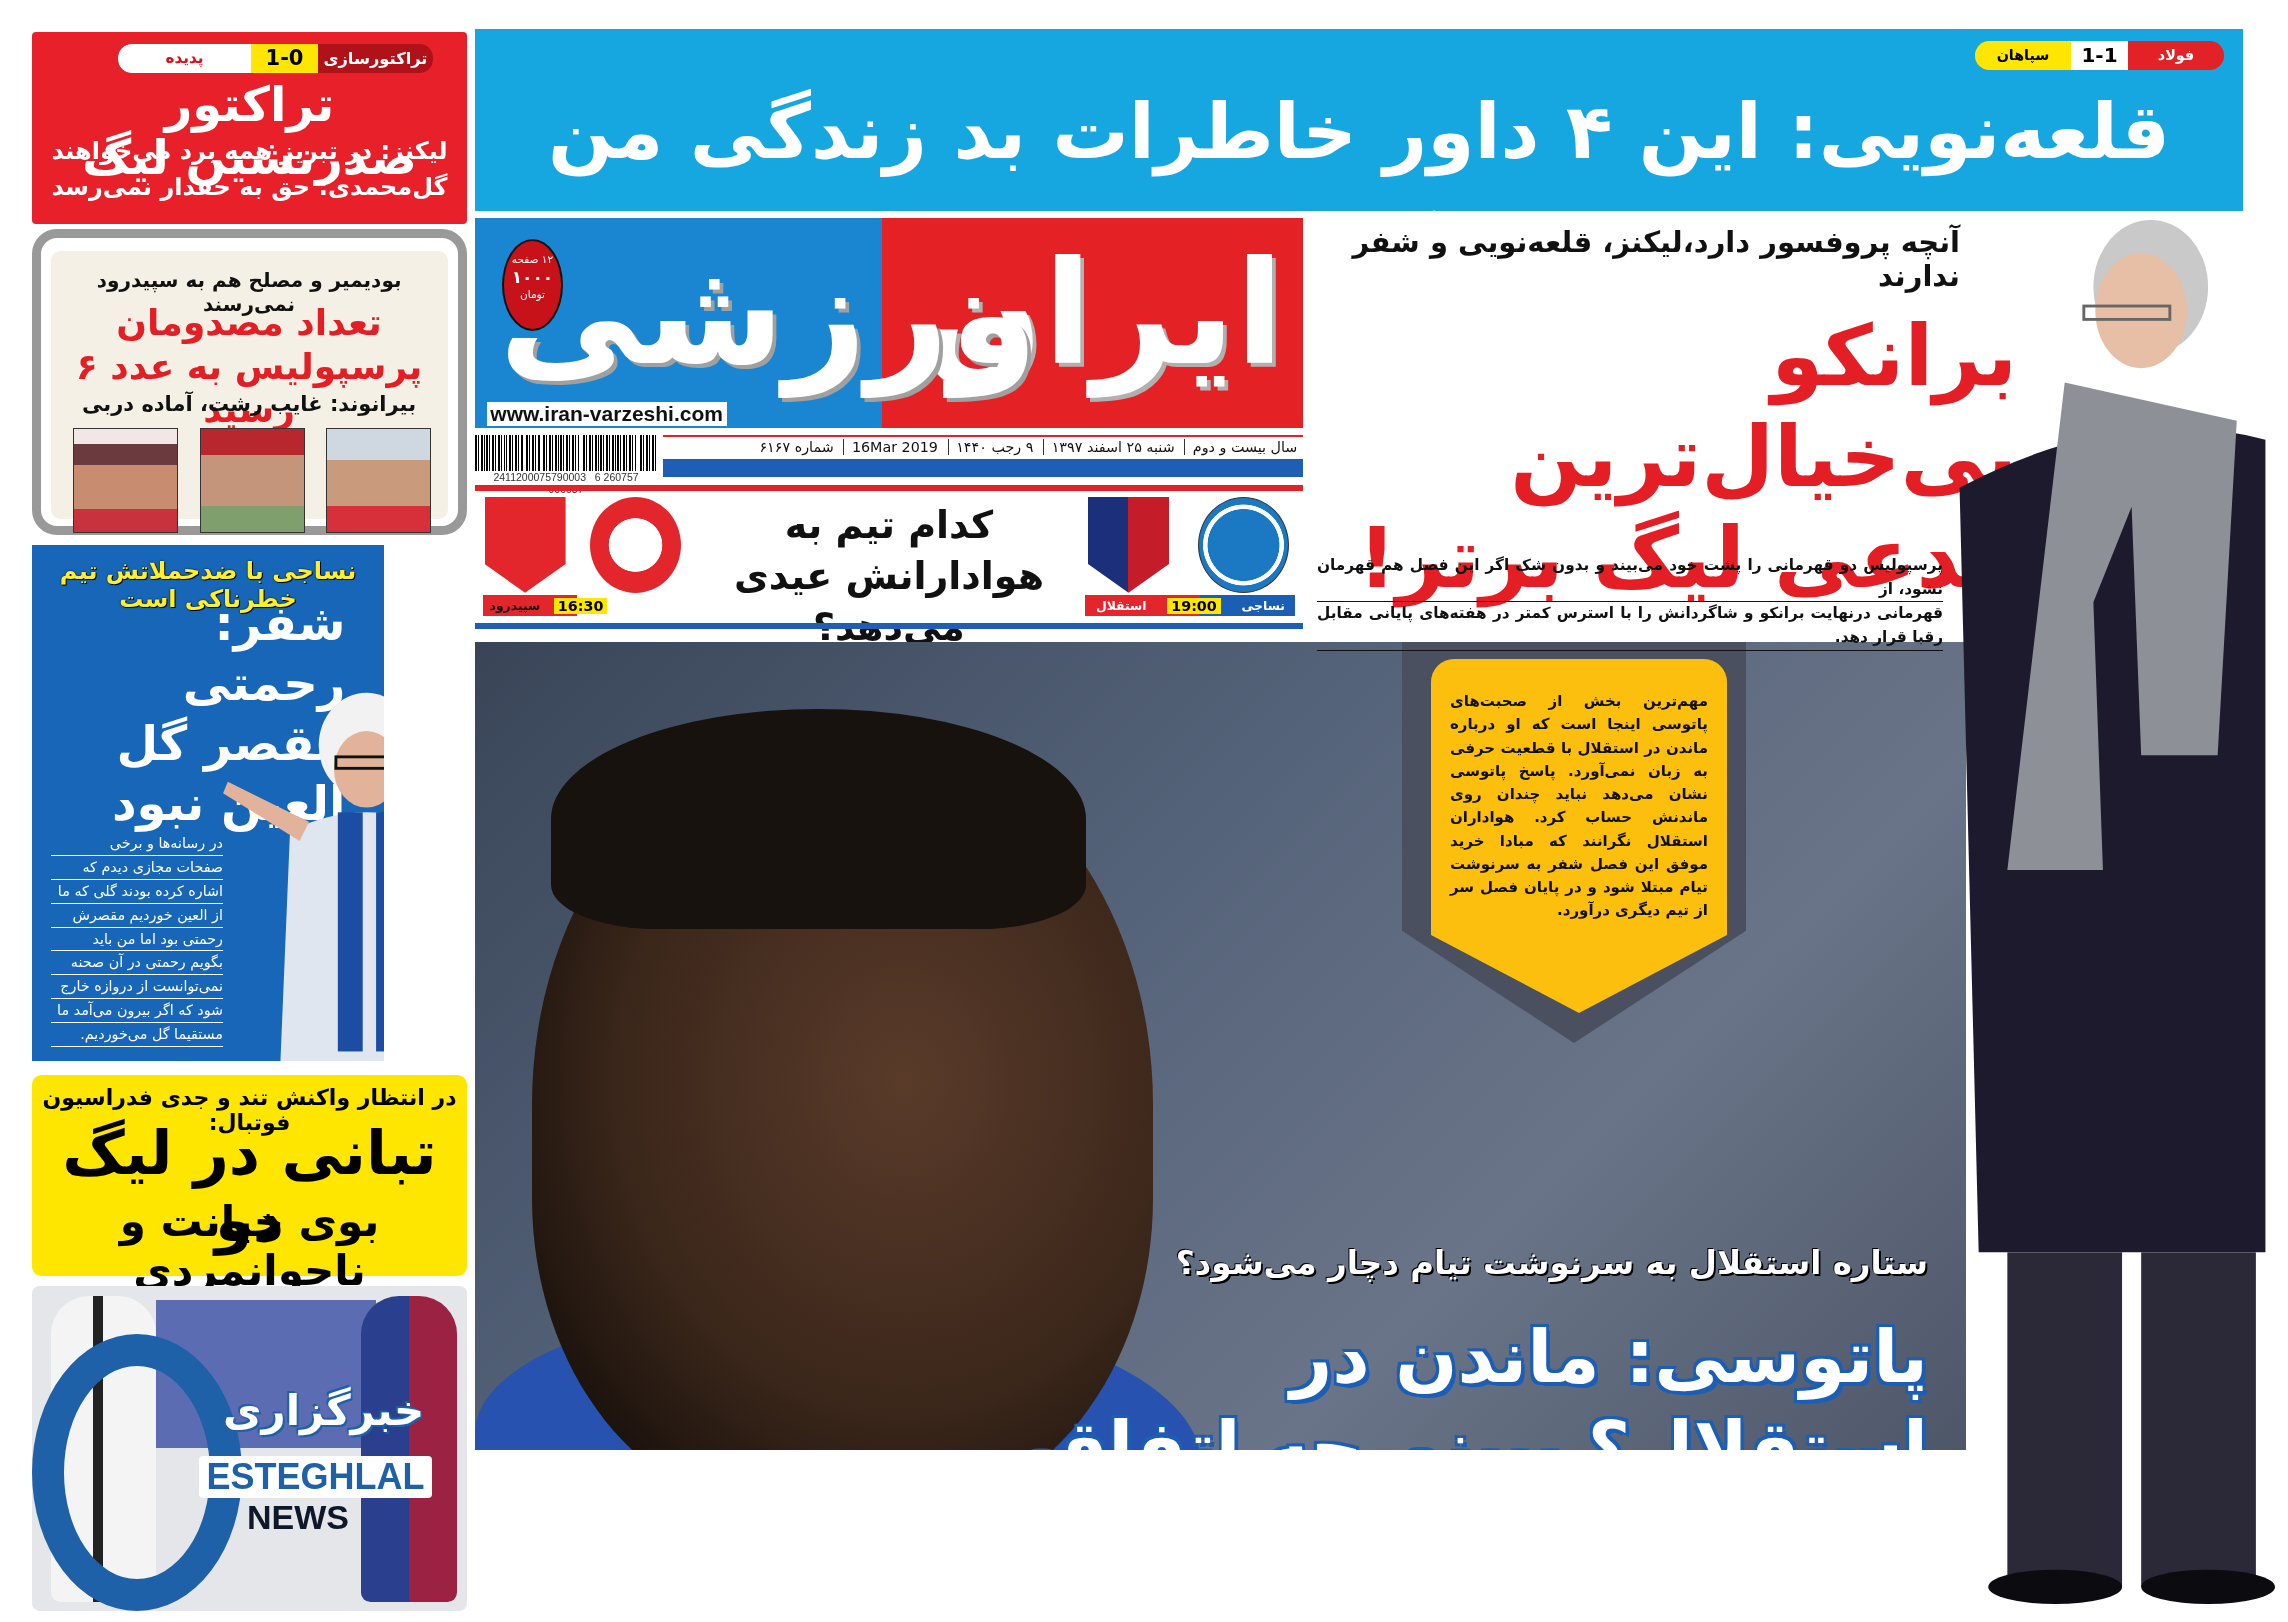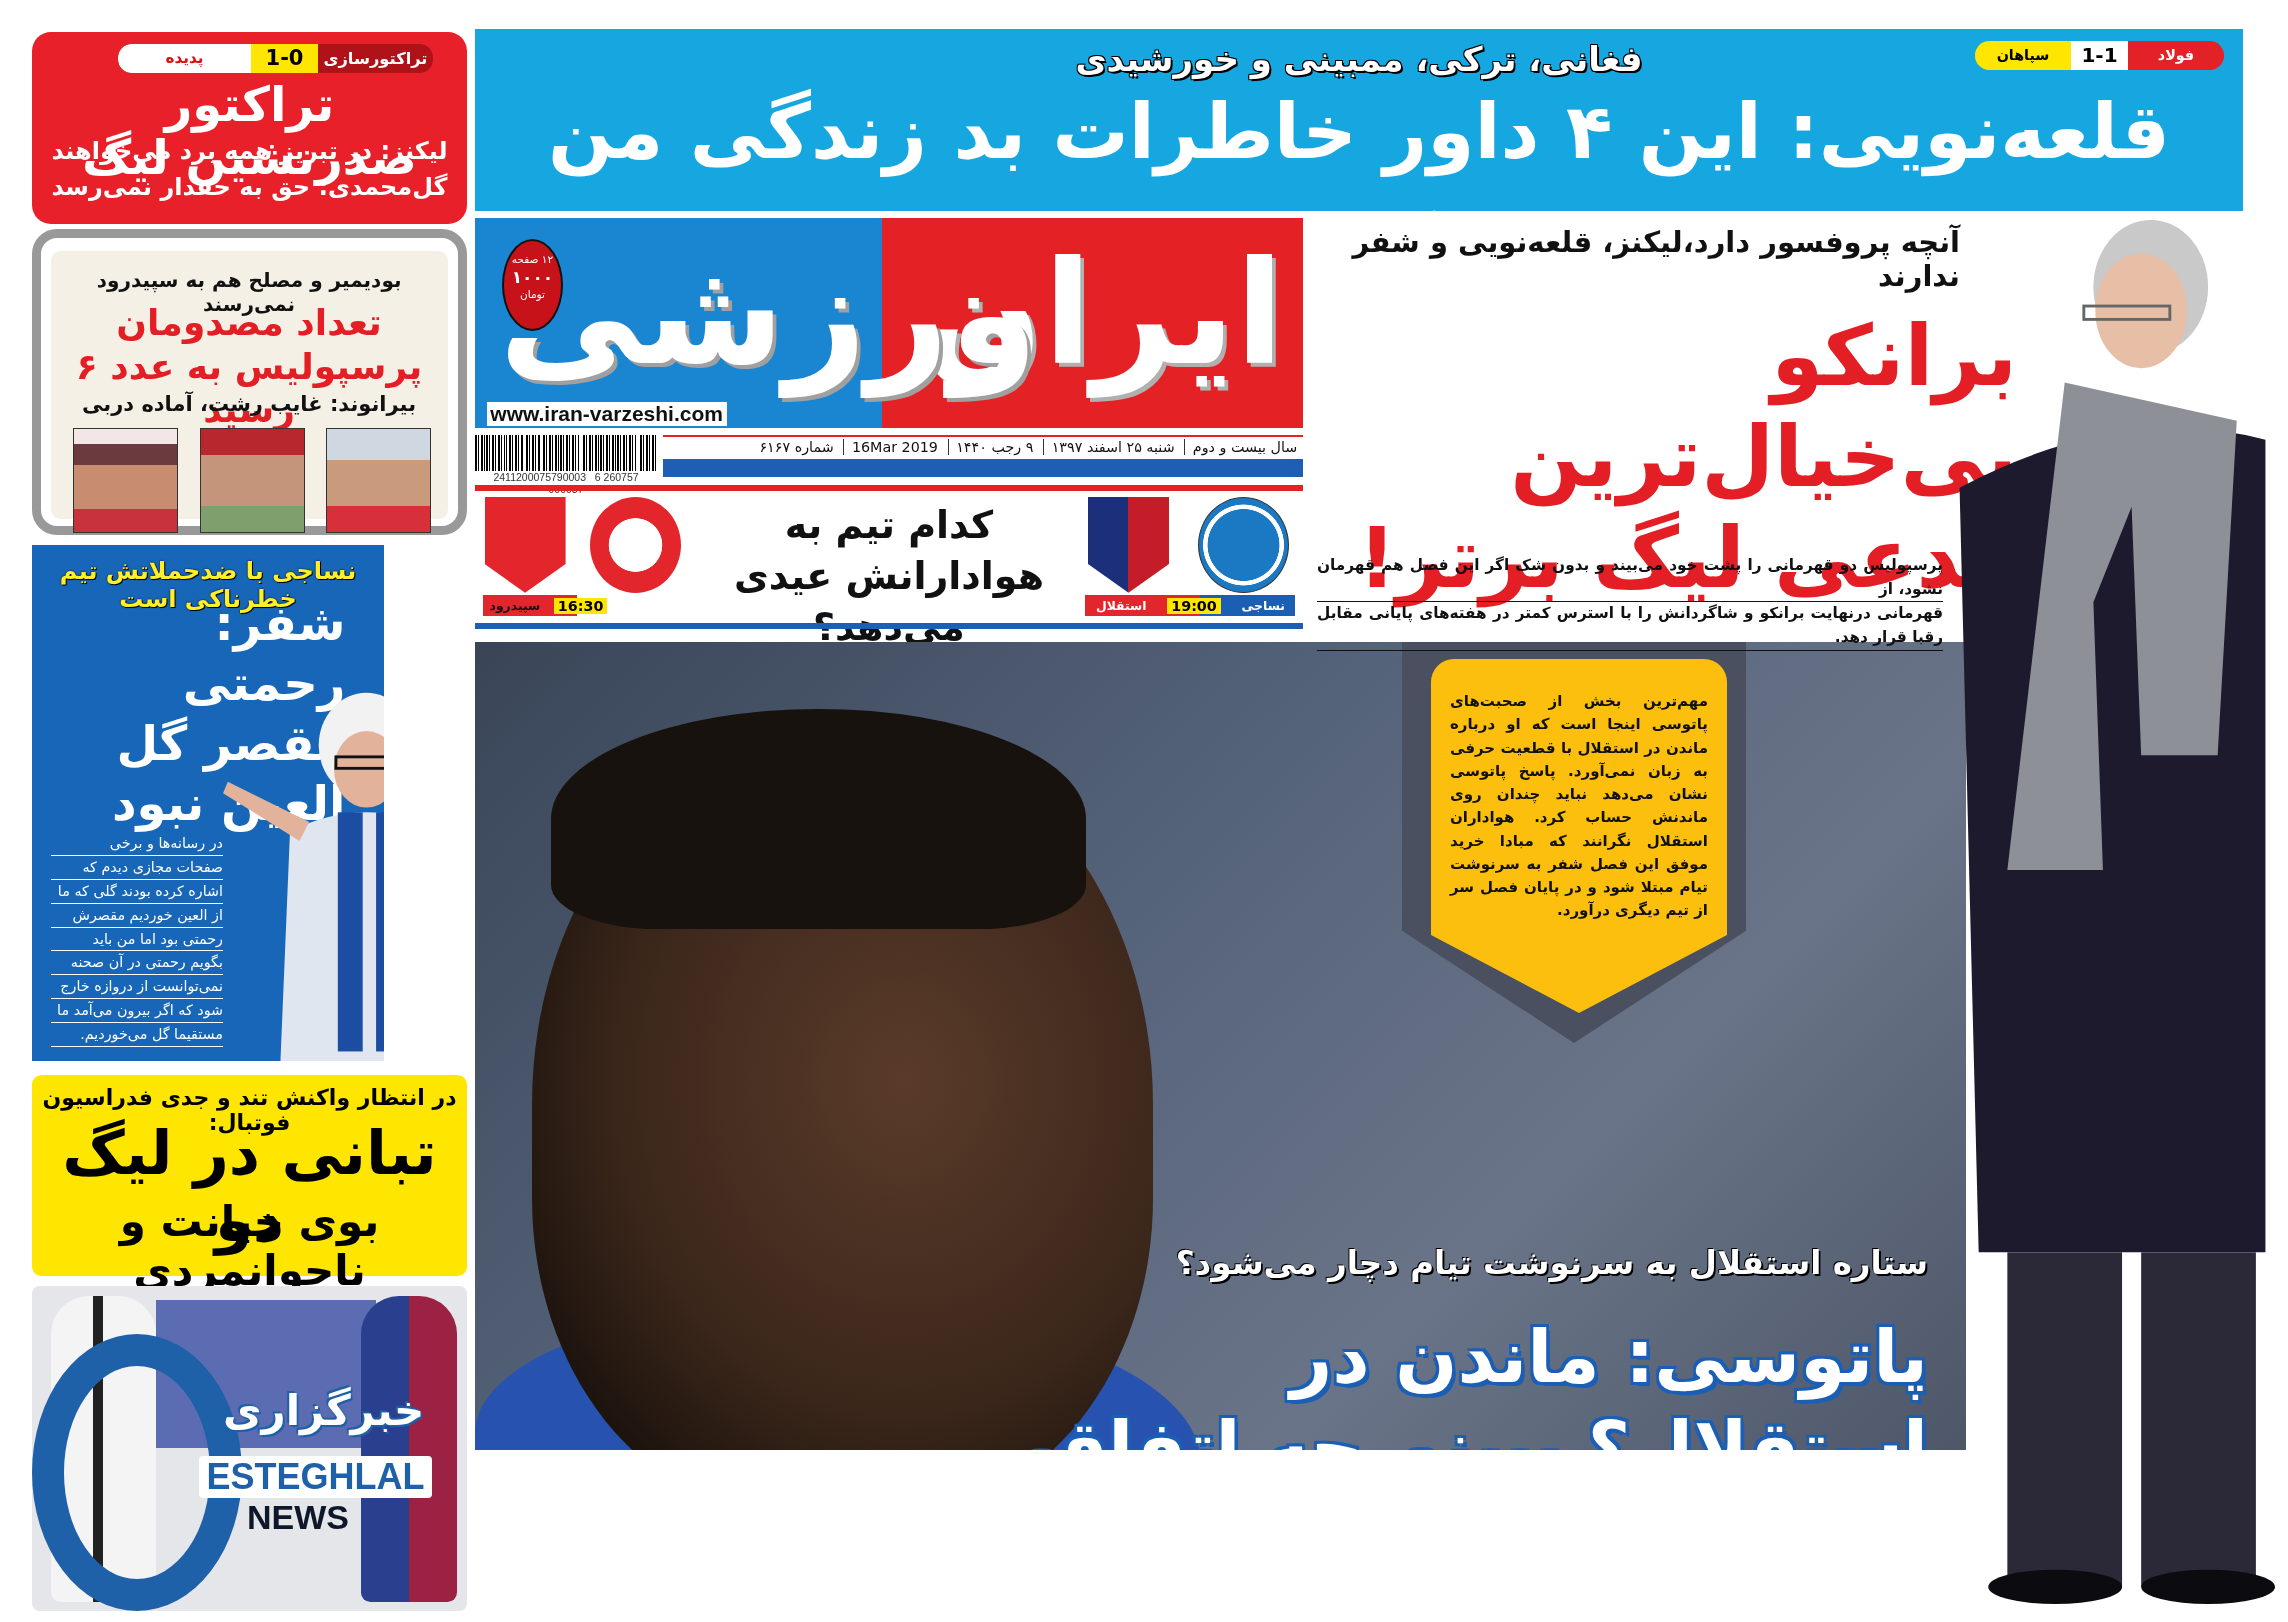--- a/index.html
+++ b/index.html
@@ -1,21 +1,21 @@
 <!DOCTYPE html>
 <html><head>
 <meta charset="utf-8">
 <style>
   * { box-sizing: border-box; margin: 0; padding: 0; }
   html, body { width: 2288px; height: 1622px; background: #ffffff; overflow: hidden; }
   body { position: relative; font-family: "DejaVu Sans", sans-serif; direction: rtl; }
   .abs { position: absolute; }
 
   
-  .tractor-box { left: 32px; top: 32px; width: 435px; height: 192px; background: #e8202a; border-radius: 19px; color: #fff; }
+  .tractor-box { left: 32px; top: 32px; width: 435px; height: 192px; background: #e8202a; border-radius: 4px; color: #fff; }
   .tractor-strip { left: 86px; top: 11.5px; width: 315px; height: 29px; display: flex; direction: ltr; border-radius: 13.4px; overflow: hidden; }
   .strip-white { background: #fff; color: #d11; flex: 1; display:flex; align-items:center; justify-content:center; font-size: 15.3px; font-weight: bold; border-radius: 13.4px 0 0 13.4px; }
   .strip-score { background: #ffe600; color: #000; width: 67px; display:flex; align-items:center; justify-content:center; font-size: 21px; font-weight:bold; }
   .strip-dark { background: #b0121a; color:#fff; width: 115px; display:flex; align-items:center; justify-content:center; font-size: 16.3px; font-weight:bold; }
   .tractor-title { left: 9.6px; right: 9.6px; top: 46px; font-size: 48px; font-weight: bold; text-align: center; line-height: 1.1; }
   .tractor-sub { left: 9.6px; right: 9.6px; font-size: 24px; text-align: center; font-weight: bold; }
 
   .perse-box { left: 32px; top: 229px; width: 435px; height: 306px; border: 9.6px solid #999; border-radius: 25px; background: #fff; }
   .perse-inner { left: 9.6px; top: 13.4px; width: 397px; height: 268px; background: #f5f0e6; border-radius: 9.6px; }
   .perse-kicker { left: 0; right: 0; top: 17px; font-size: 20px; text-align: center; color: #111; font-weight: bold; }
@@ -164,21 +164,20 @@
   <div class="abs wm-en">ESTEGHLAL</div>
   <div class="abs wm-news">NEWS</div>
 </div>
 
 <div class="abs top-banner">
   <div class="abs score-pill">
     <div class="pill-red">فولاد</div>
     <div class="pill-score">1-1</div>
     <div class="pill-yellow">سپاهان</div>
   </div>
-  <div class="abs banner-kicker">فغانی، ترکی، ممبینی و خورشیدی</div>
   <div class="abs banner-title">قلعه‌نویی: این ۴ داور خاطرات بد زندگی من هستند</div>
 </div>
 
 <div class="abs masthead">
   <div class="abs mast-blue"></div>
   <div class="abs mast-red"></div>
   <div class="abs mast-iran">ایران</div>
   <div class="abs mast-varzeshi">ورزشی</div>
   <div class="abs price-badge">
     <div>۱۲ صفحه</div>

